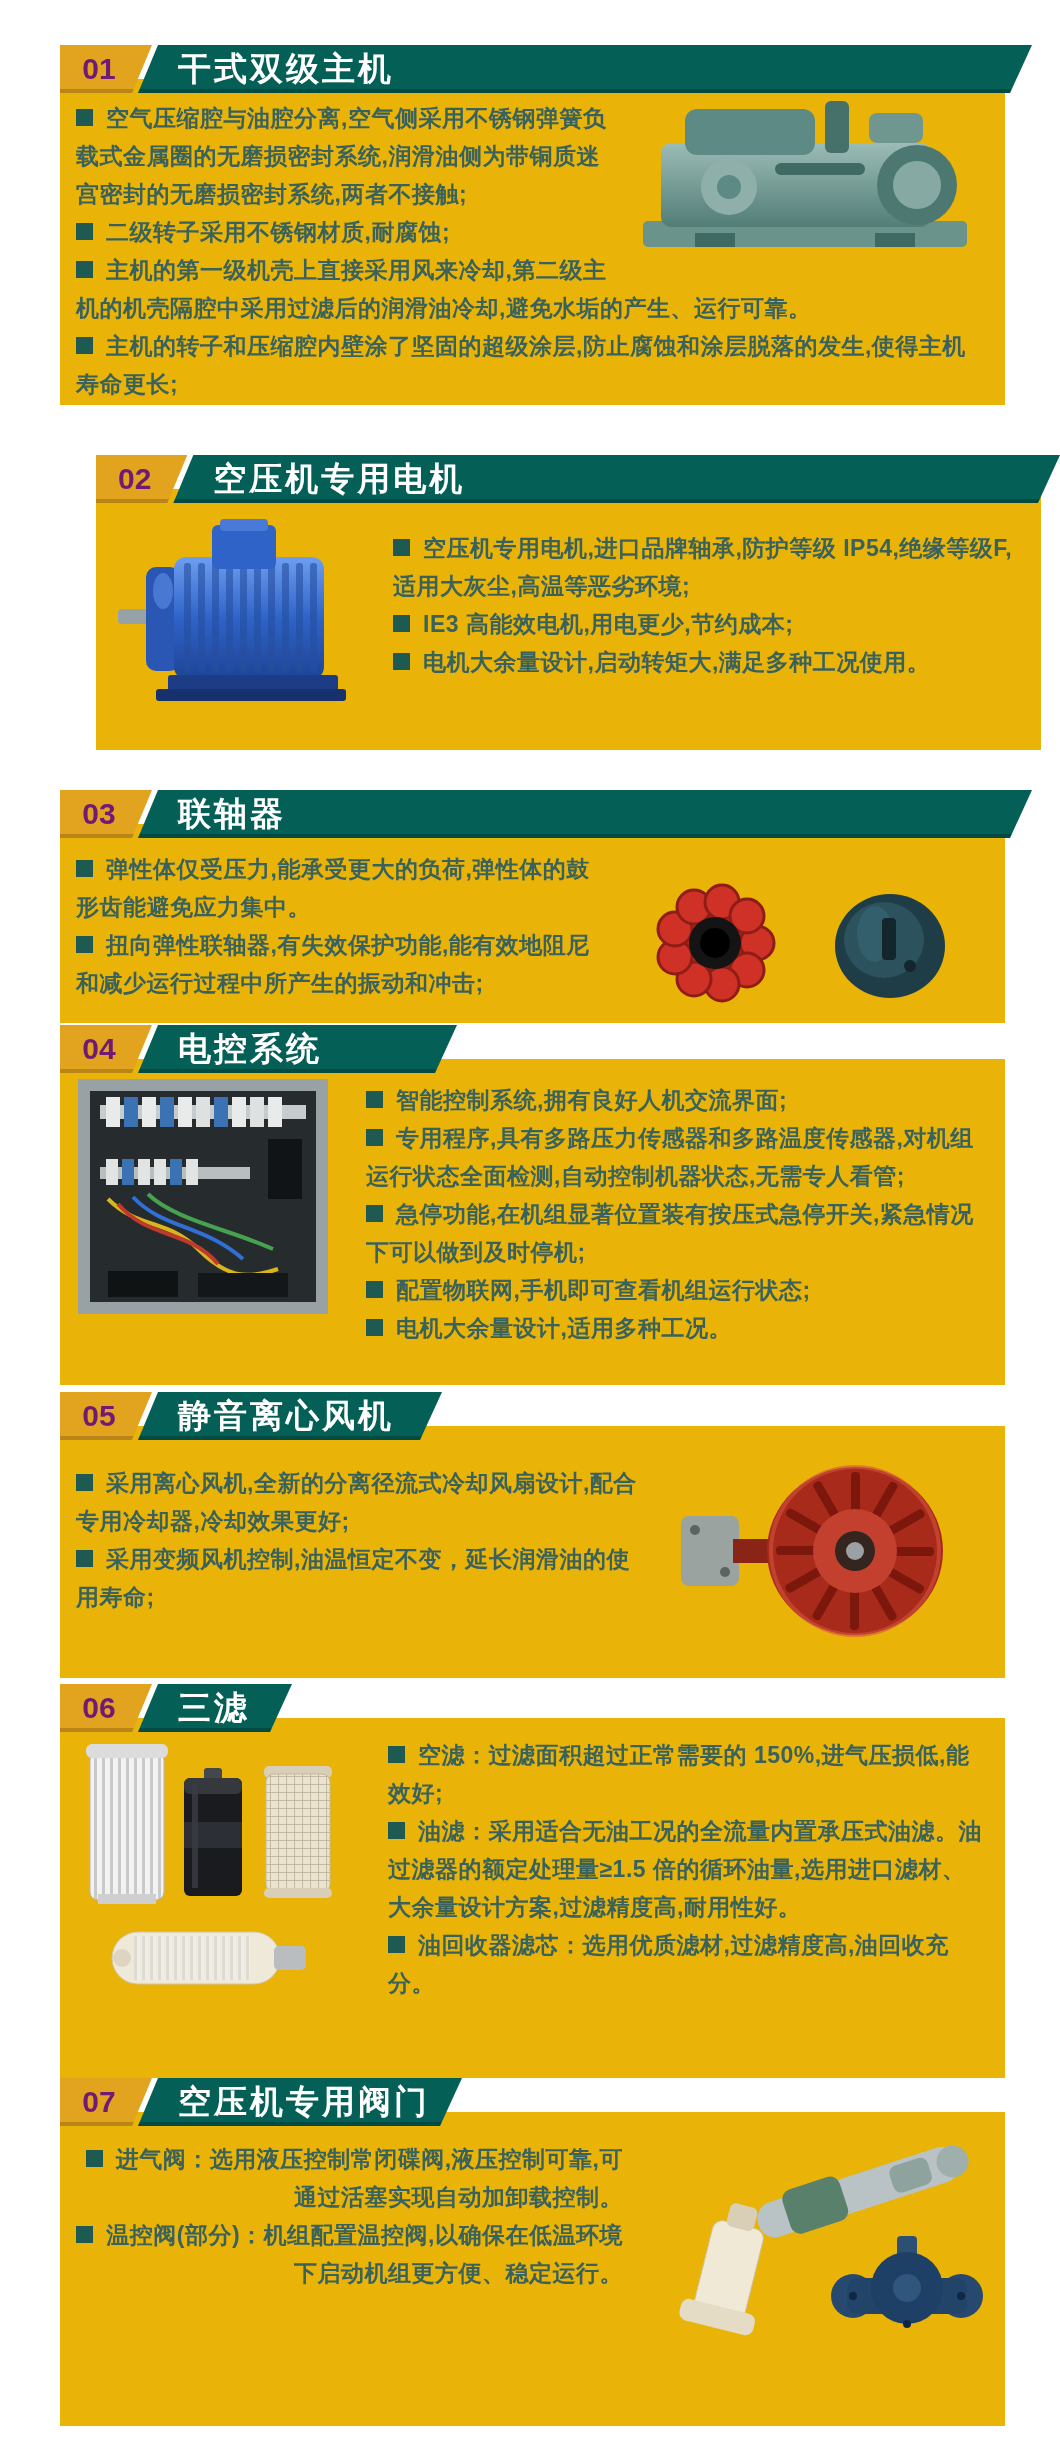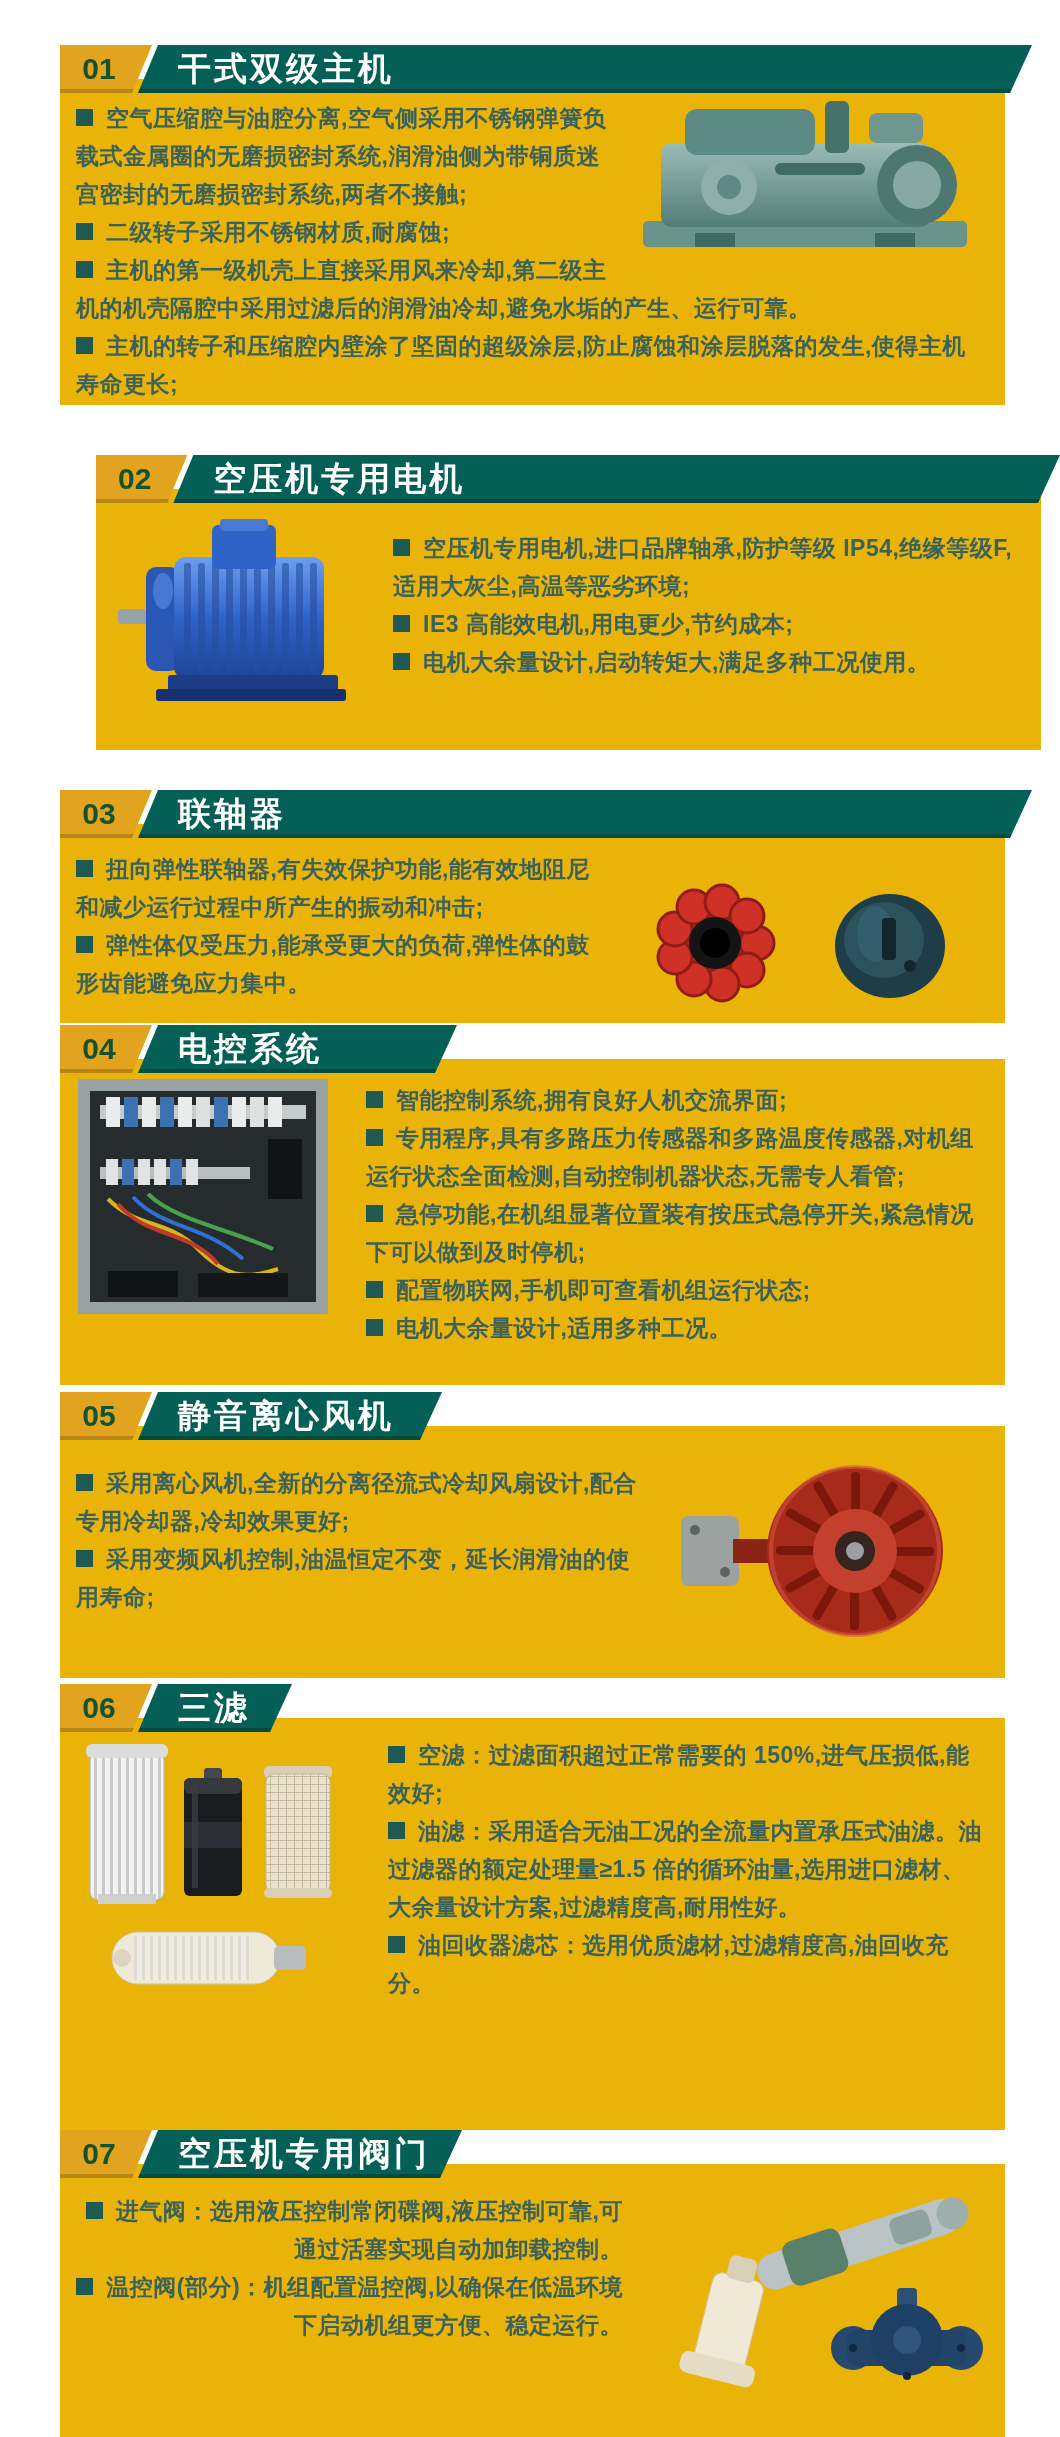--- a/index.html
+++ b/index.html
@@ -15,21 +15,21 @@
   .sec-4 { margin-top:2px; }
   .sec-5 { margin-top:7px; }
   .sec-6 { margin-top:6px; }
   .sec-7 { margin-top:0; }
 
   
   .hdr { position:relative; z-index:2; height:48px; margin-left:60px; display:flex; }
   .badge {
     width:92px; height:48px; background:#e2a31f;
     clip-path:polygon(0 0,100% 0,calc(100% - 20px) 100%,0 100%);
-    color:#14532d; font-weight:bold; font-size:30px;
+    color:#701a75; font-weight:bold; font-size:30px;
     display:flex; align-items:center; justify-content:center;
     padding-right:14px;
     box-shadow:inset 0 -4px 0 rgba(0,0,0,.18);
   }
   .bar {
     height:48px; background:#045f56; margin-left:-14px;
     clip-path:polygon(20px 0,100% 0,calc(100% - 22px) 100%,0 100%);
     color:#fff; font-weight:bold; font-size:33px; letter-spacing:3px;
     display:flex; align-items:center; padding-left:40px;
     box-shadow:inset 0 -4px 0 rgba(0,0,0,.22);
@@ -47,21 +47,21 @@
     background:#eab308; overflow:hidden;
     padding:24px 20px 0 16px;
     color:#3a625c; font-size:23px; line-height:38px; font-weight:bold;
     letter-spacing:.5px;
   }
   .sec-1 .panel { height:326px; padding-top:20px; }
   .sec-2 .panel { height:261px; padding-top:40px; }
   .sec-3 .panel { height:199px; padding-top:26px; }
   .sec-4 .panel { height:326px; padding-top:22px; }
   .sec-5 .panel { height:252px; padding-top:38px; }
-  .sec-6 .panel { height:412px; padding-top:18px; padding-right:20px; }
+  .sec-6 .panel { height:360px; padding-top:18px; padding-right:20px; }
   .sec-7 .panel { height:314px; padding-top:28px;text-align:right; }
 
   ul.blist { list-style:none; }
   li.bitem { margin:0; }
   .sq {
     display:inline-block; width:17px; height:17px; background:#1f5a52;
     margin-right:13px; vertical-align:0px;
   }
   .fig { border:0; }
   .fig svg { display:block; }
@@ -179,22 +179,22 @@
         <circle cx="105" cy="75" r="26" fill="#141414"></circle>
         <circle cx="105" cy="75" r="15" fill="#000"></circle>
         <ellipse cx="280" cy="78" rx="55" ry="52" fill="#1f3d46"></ellipse>
         <ellipse cx="274" cy="72" rx="40" ry="38" fill="#2c525e"></ellipse>
         <ellipse cx="265" cy="66" rx="18" ry="28" fill="#3a6a78" opacity=".5"></ellipse>
         <rect x="272" y="50" width="14" height="42" rx="4" fill="#12262c"></rect>
         <circle cx="300" cy="98" r="6" fill="#12262c"></circle>
       </svg>
     </div>
     <ul class="blist">
+      <li class="bitem"><span class="sq"></span><span>弹性体仅受压力,能承受更大的负荷,弹性体的鼓形齿能避免应力集中。</span></li>
       <li class="bitem"><span class="sq"></span><span>扭向弹性联轴器,有失效保护功能,能有效地阻尼和减少运行过程中所产生的振动和冲击;</span></li>
-      <li class="bitem"><span class="sq"></span><span>弹性体仅受压力,能承受更大的负荷,弹性体的鼓形齿能避免应力集中。</span></li>
     </ul>
   </div>
 </div>
 
 <div class="section sec-4">
   <div class="hdr">
     <div class="badge">04</div>
     <div class="bar">电控系统</div>
   </div>
   <div class="panel">

